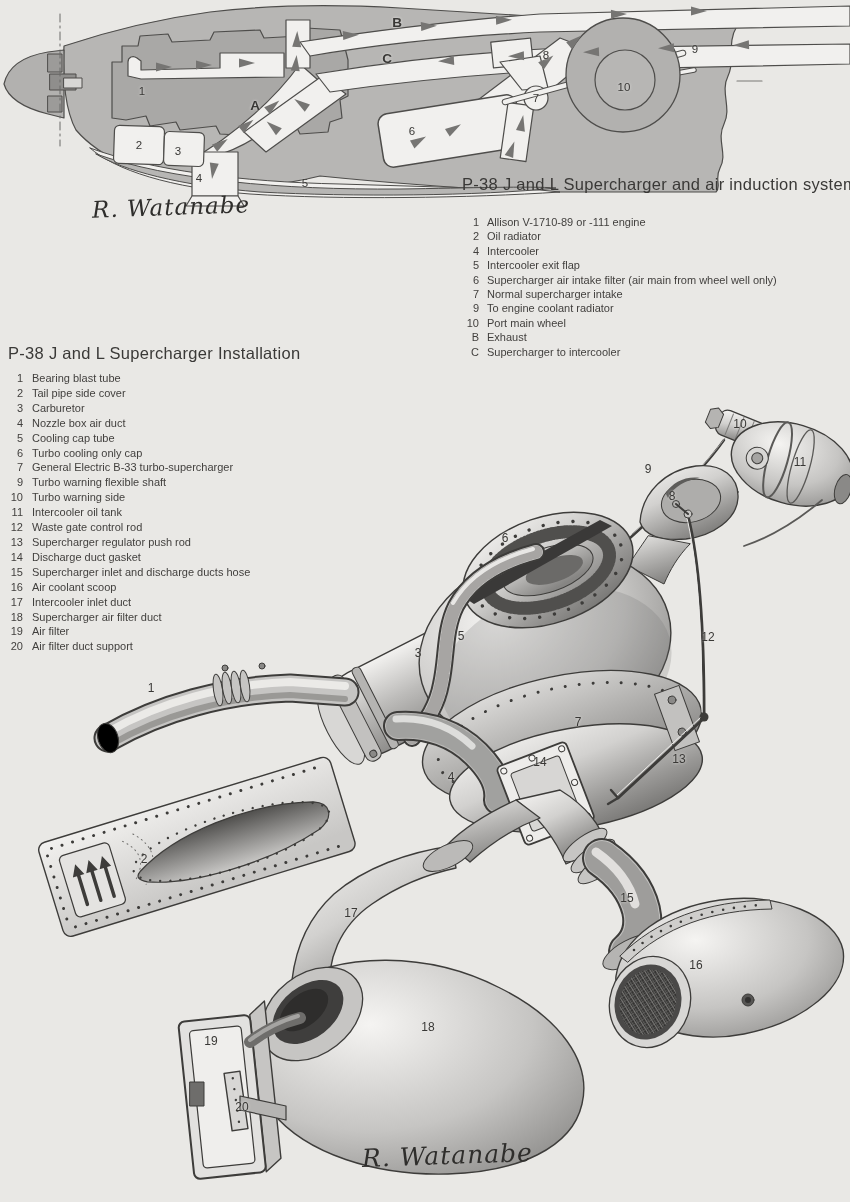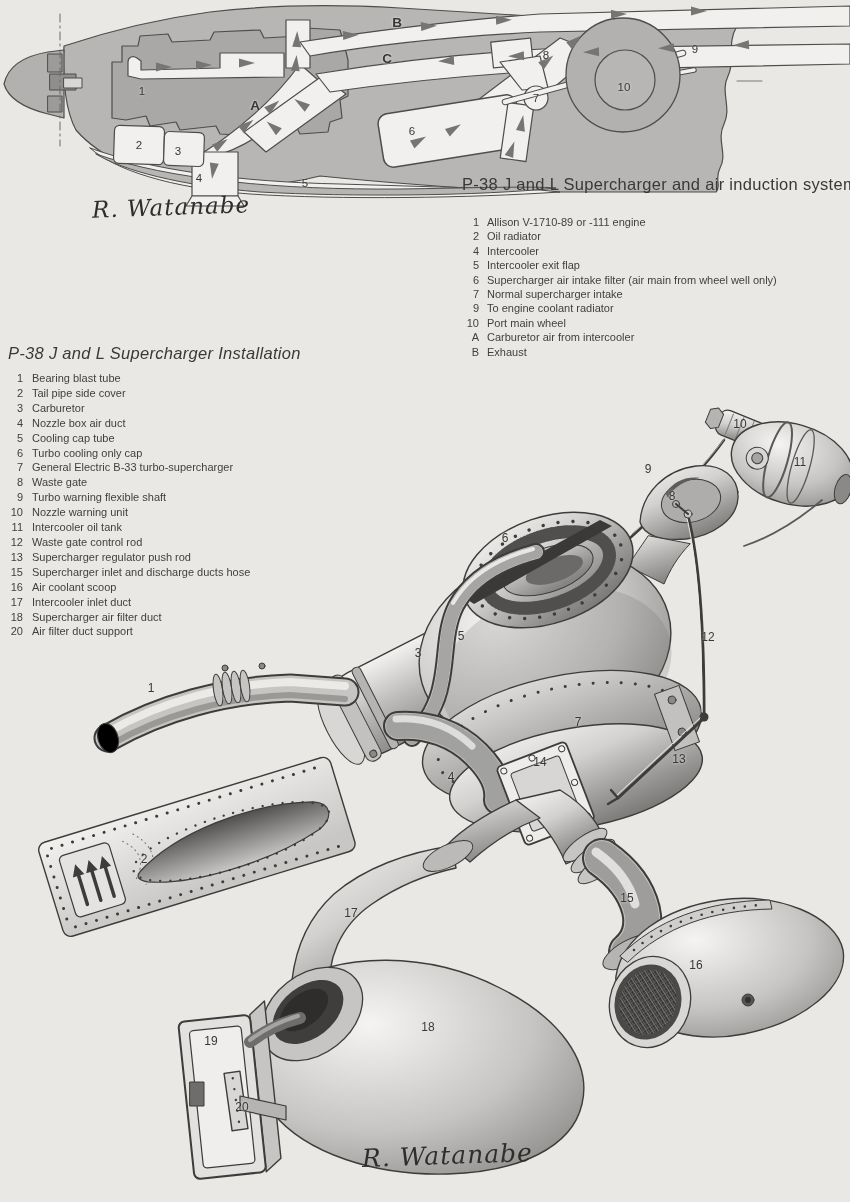--- a/index.html
+++ b/index.html
@@ -13,21 +13,21 @@
   }
   .artwork{position:absolute;left:0;top:0;}
   .title{
     position:absolute;
     font-size:16.5px;
     letter-spacing:.3px;
     color:#3a3937;
     white-space:nowrap;
   }
   .title-right{left:462px;top:175px;width:388px;overflow:hidden;}
-  .title-left{left:8px;top:344px;font-style:italic;}
+  .title-left{left:8px;top:344px;}
   .legend{position:absolute;font-size:11px;color:#413f3d;}
   .legend-right{left:462px;top:203px;width:388px;line-height:14.4px;margin-top:12px;}
   .legend-left{left:4px;top:371px;width:430px;line-height:14.9px;}
   .legend-row{white-space:nowrap;}
   .lnum{display:inline-block;text-align:right;}
   .legend-right .lnum{width:17px;margin-right:8px;}
   .legend-left .lnum{width:19px;margin-right:9px;}
   .callout{
     position:absolute;
     transform:translate(-50%,-50%);
@@ -397,25 +397,25 @@
       <div class="legend-row">
     <span class="lnum">7</span><span class="ltext">Normal supercharger intake</span>
   </div>
       <div class="legend-row">
     <span class="lnum">9</span><span class="ltext">To engine coolant radiator</span>
   </div>
       <div class="legend-row">
     <span class="lnum">10</span><span class="ltext">Port main wheel</span>
   </div>
       <div class="legend-row">
-    <span class="lnum">A</span><span class="ltext">Carburetor air from intercooler</span>
-  </div>
-      <div class="legend-row">
     <span class="lnum">B</span><span class="ltext">Exhaust</span>
   </div>
+      <div class="legend-row">
+    <span class="lnum">C</span><span class="ltext">Supercharger to intercooler</span>
+  </div>
     </div>
 
 <div class="title title-left">P-38 J and L Supercharger Installation</div>
 
 <div class="legend legend-left">
       <div class="legend-row">
     <span class="lnum">1</span><span class="ltext">Bearing blast tube</span>
   </div>
       <div class="legend-row">
     <span class="lnum">2</span><span class="ltext">Tail pipe side cover</span>
@@ -429,48 +429,51 @@
       <div class="legend-row">
     <span class="lnum">5</span><span class="ltext">Cooling cap tube</span>
   </div>
       <div class="legend-row">
     <span class="lnum">6</span><span class="ltext">Turbo cooling only cap</span>
   </div>
       <div class="legend-row">
     <span class="lnum">7</span><span class="ltext">General Electric B-33 turbo-supercharger</span>
   </div>
       <div class="legend-row">
-    <span class="lnum">8</span><span class="ltext">Waste gate</span>
-  </div>
-      <div class="legend-row">
     <span class="lnum">9</span><span class="ltext">Turbo warning flexible shaft</span>
   </div>
       <div class="legend-row">
-    <span class="lnum">10</span><span class="ltext">Nozzle warning unit</span>
+    <span class="lnum">10</span><span class="ltext">Turbo warning side</span>
   </div>
       <div class="legend-row">
     <span class="lnum">11</span><span class="ltext">Intercooler oil tank</span>
   </div>
       <div class="legend-row">
     <span class="lnum">12</span><span class="ltext">Waste gate control rod</span>
   </div>
       <div class="legend-row">
     <span class="lnum">13</span><span class="ltext">Supercharger regulator push rod</span>
   </div>
       <div class="legend-row">
+    <span class="lnum">14</span><span class="ltext">Discharge duct gasket</span>
+  </div>
+      <div class="legend-row">
     <span class="lnum">15</span><span class="ltext">Supercharger inlet and discharge ducts hose</span>
   </div>
       <div class="legend-row">
     <span class="lnum">16</span><span class="ltext">Air coolant scoop</span>
   </div>
       <div class="legend-row">
     <span class="lnum">17</span><span class="ltext">Intercooler inlet duct</span>
   </div>
       <div class="legend-row">
     <span class="lnum">18</span><span class="ltext">Supercharger air filter duct</span>
+  </div>
+      <div class="legend-row">
+    <span class="lnum">19</span><span class="ltext">Air filter</span>
   </div>
       <div class="legend-row">
     <span class="lnum">20</span><span class="ltext">Air filter duct support</span>
   </div>
     </div>
 
 <div class="signature sig-top">R. Watanabe</div>
 <div class="signature sig-bottom">R. Watanabe</div>
 
 <span class="callout" style="left:142px;top:91px">1</span>

